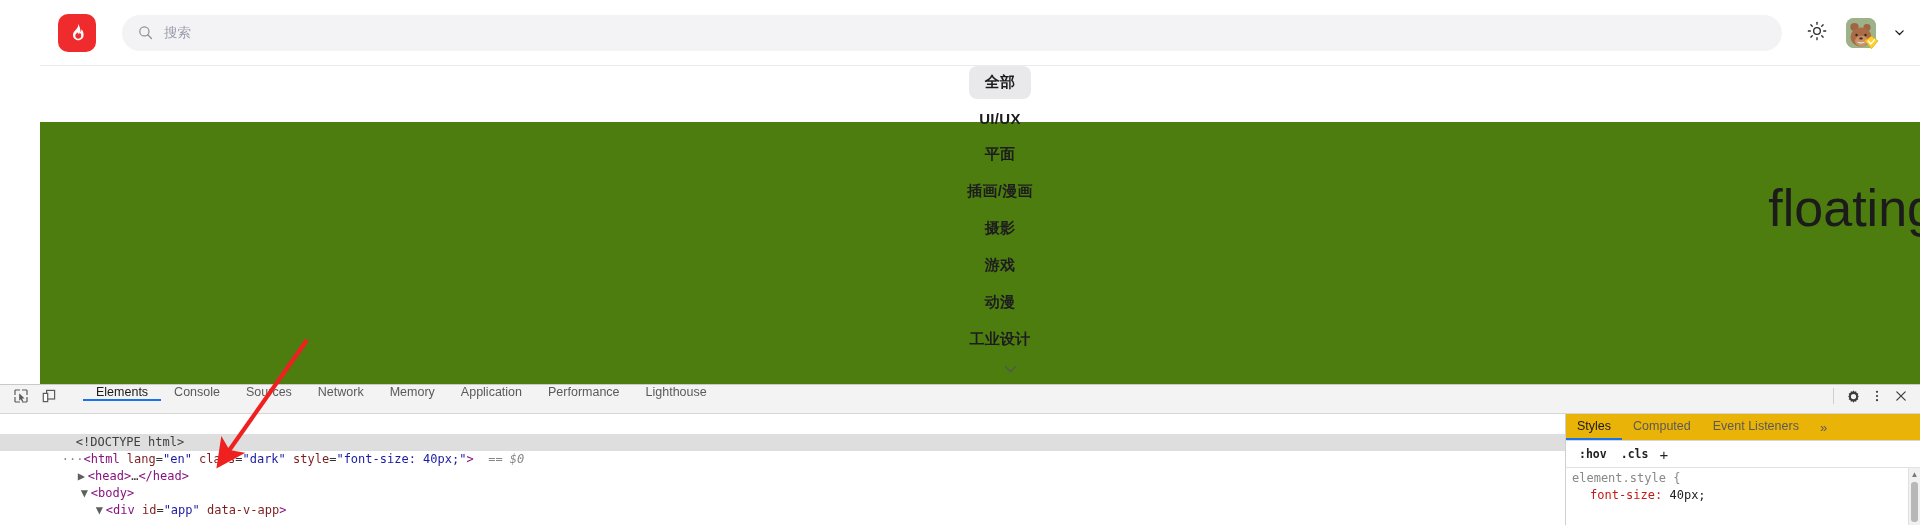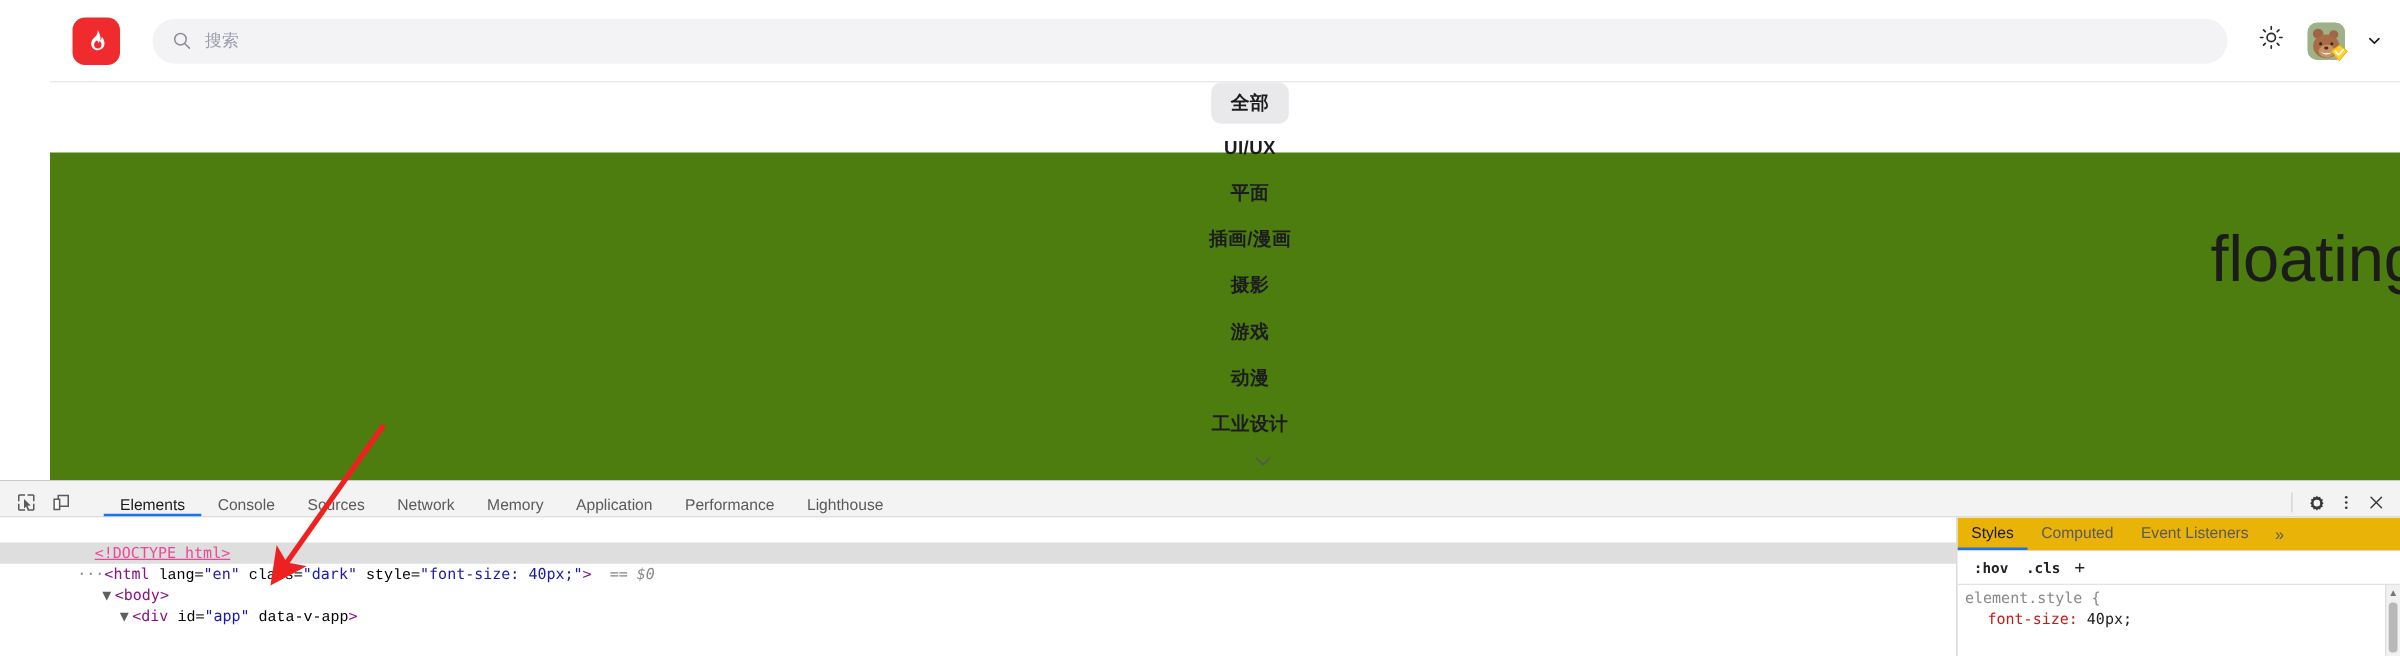--- a/index.html
+++ b/index.html
@@ -159,21 +159,21 @@
     height: 141px;
     background: #ffffff;
     border-top: 1px solid #c9c9c9;
     box-sizing: border-box;
     font-family: "Liberation Sans", "DejaVu Sans", sans-serif;
   }
 
   .dt-toolbar {
     height: 29px;
     display: flex;
-    align-items: flex-end;
+    align-items: flex-start;
     background: #f3f3f3;
     border-bottom: 1px solid #d6d6d6;
     box-sizing: border-box;
   }
   .dt-tool-icons {
     display: flex;
     align-items: center;
     gap: 6px;
     padding: 0 8px 0 10px;
   }
@@ -230,23 +230,23 @@
     overflow: hidden;
     background: #fff;
     font-family: "DejaVu Sans Mono", "Liberation Mono", monospace;
     font-size: 12px;
     line-height: 17px;
     padding-top: 3px;
     color: #222;
   }
   .dom-line { white-space: pre; padding-left: 8px; height:17px; }
   .dom-line.selected { background: #dedede; }
-  .tok-doctype { color: #ec4899; text-decoration: underline; }
+  .tok-doctype { color: #404040; }
   .tok-tag     { color: #881280; }
-  .tok-attr    { color: #000000; font-family: Liberation Mono, monospace; }
+  .tok-attr    { color: #7f1d1d; }
   .tok-val     { color: #1a1aa6; }
   .tok-punc    { color: #333; }
   .tok-dollar  { color: #888; font-style: italic; }
   .tok-ellip   { color: #888; }
   .arrow-t { color:#5f5f5f; display:inline-block; width:10px; }
 
   
   .dt-styles {
     flex: 1 1 auto;
     border-left: 1px solid #d0d0d0;
@@ -508,22 +508,25 @@
     <div class="dt-dom">
 
       <div class="dom-line" style="padding-left:18px;">
         <span class="tok-doctype">&lt;!DOCTYPE html&gt;</span>
       </div>
 
       <div class="dom-line selected" style="padding-left:4px;">
         <span class="tok-ellip">···</span><span class="tok-tag">&lt;html</span><span class="tok-attr"> lang</span><span class="tok-punc">=</span><span class="tok-val">"en"</span><span class="tok-attr"> class</span><span class="tok-punc">=</span><span class="tok-val">"dark"</span><span class="tok-attr"> style</span><span class="tok-punc">=</span><span class="tok-val">"font-size: 40px;"</span><span class="tok-tag">&gt;</span><span class="tok-dollar">  == $0</span>
       </div>
 
-
-      <div class="dom-line" style="padding-left:24px;">
+      <div class="dom-line" style="padding-left:20px;">
+        <span class="arrow-t">▶</span><span class="tok-tag">&lt;head&gt;</span><span class="tok-punc">…</span><span class="tok-tag">&lt;/head&gt;</span>
+      </div>
+
+      <div class="dom-line" style="padding-left:4px;margin-left:19px;">
         <span class="arrow-t">▼</span><span class="tok-tag">&lt;body&gt;</span>
       </div>
 
       <div class="dom-line" style="padding-left:38px;">
         <span class="arrow-t">▼</span><span class="tok-tag">&lt;div</span><span class="tok-attr"> id</span><span class="tok-punc">=</span><span class="tok-val">"app"</span><span class="tok-attr"> data-v-app</span><span class="tok-tag">&gt;</span>
       </div>
     </div>
 
     <div class="dt-styles">
       <div class="st-tabs">

